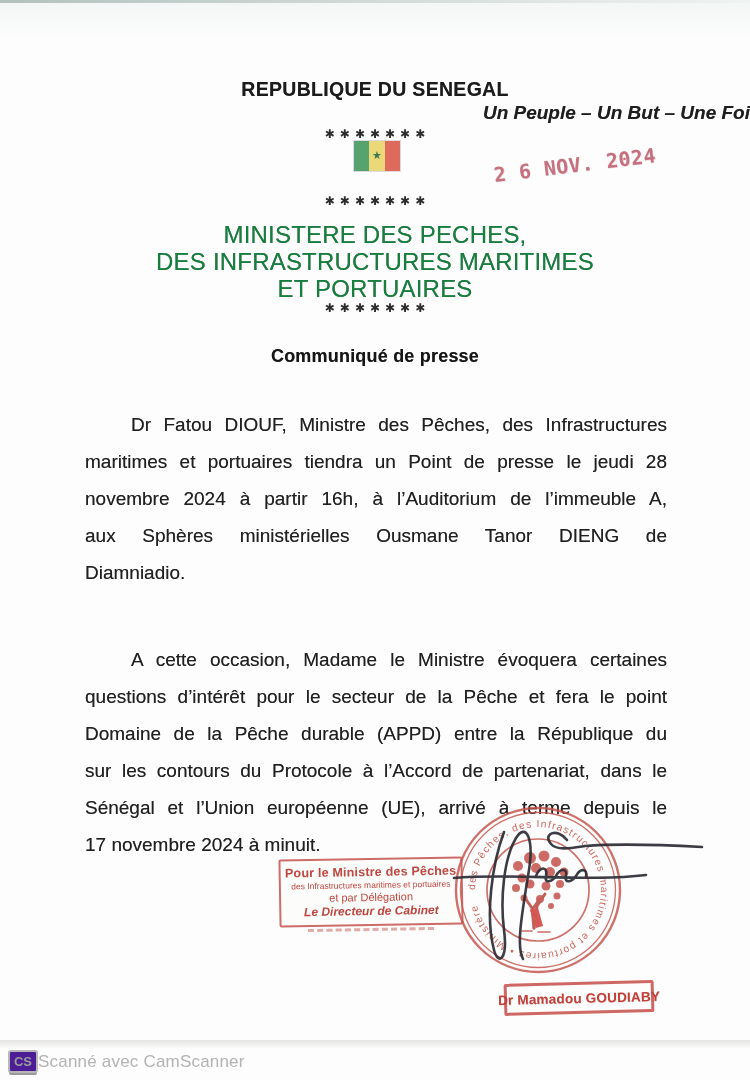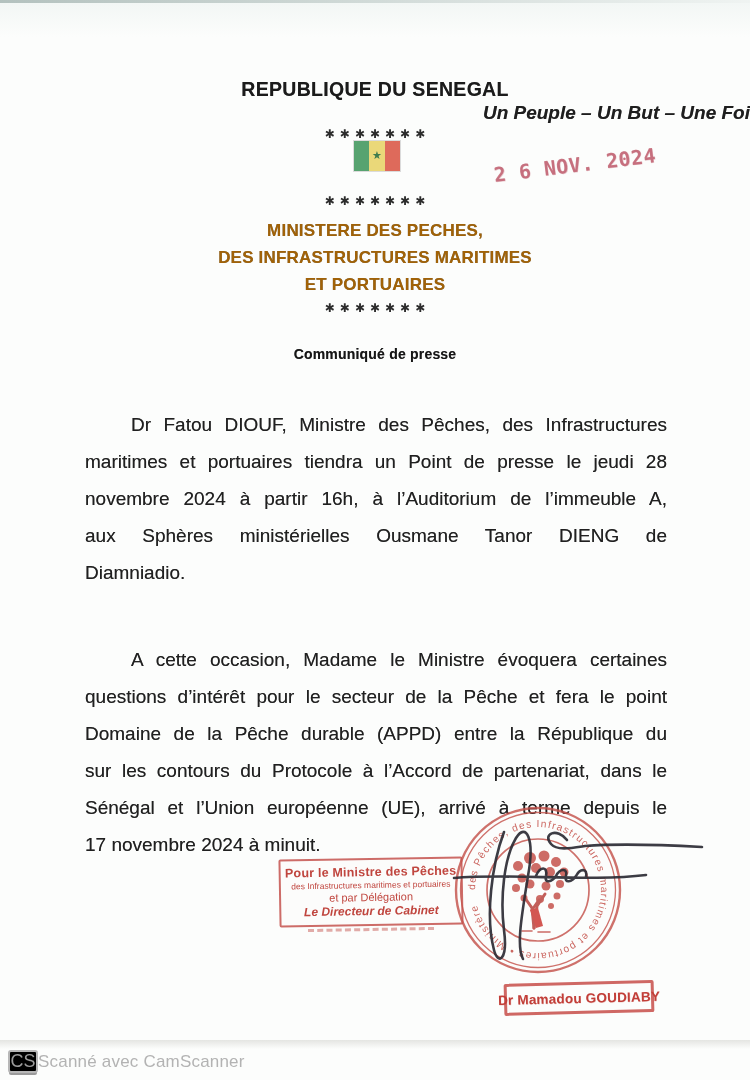--- a/index.html
+++ b/index.html
@@ -34,24 +34,24 @@
   .flag .r{flex:1;background:#de6a5b;}
   .flag .star{position:absolute;left:50%;top:50%;transform:translate(-50%,-54%);
     color:#3f7c4e;font-size:11px;font-family:"DejaVu Sans",sans-serif;}
 
   .date-stamp{position:absolute;left:494px;top:163px;width:170px;
     transform:rotate(-7deg);transform-origin:left center;
     font-family:"DejaVu Sans Mono",monospace;font-weight:bold;font-size:20px;
     letter-spacing:.5px;color:rgba(189,86,103,.78);white-space:nowrap;
     text-shadow:.5px .5px 0 rgba(189,86,103,.3);}
 
-  .ministry{font-size:17px;font-weight:bold;letter-spacing:.2px;color:#a16207;}
+  .ministry{font-size:24px;font-weight:normal;letter-spacing:.2px;color:#15803d;}
   .min1{top:221px;}.min2{top:248px;}.min3{top:275px;}
 
-  .title{top:346px;font-size:14px;font-weight:bold;letter-spacing:.2px;color:#161616;}
+  .title{top:346px;font-size:18px;font-weight:bold;letter-spacing:.2px;color:#161616;}
 
   .bodytxt{position:absolute;left:85px;width:582px;font-size:19px;line-height:37px;color:#202020;}
   .p1{top:406px;}
   .p2{top:641px;}
   .bl{text-align:justify;text-align-last:justify;white-space:normal;}
   .bl.last{text-align:right;text-align-last:left;}
   .bl.indent{text-indent:46px;}
 
   .delegation-stamp{position:absolute;left:279px;top:858px;width:176px;
     border:2px solid rgba(193,71,66,.8);border-radius:2px;
@@ -69,21 +69,21 @@
 
   .name-stamp{position:absolute;left:504px;top:982px;width:144px;height:26px;
     border:3px solid rgba(194,62,56,.78);border-radius:2px;transform:rotate(-1.5deg);
     display:flex;align-items:center;justify-content:center;
     font-size:13.5px;font-weight:bold;color:#c23e38;letter-spacing:.2px;white-space:nowrap;
     text-shadow:.4px .4px 0 rgba(194,62,56,.25);}
 
   .footer{position:absolute;left:8px;top:1050px;display:flex;align-items:center;}
   .cs-badge{width:26px;height:19px;border:2px solid #b7b7b7;border-radius:3px;
     display:flex;align-items:center;justify-content:center;
-    font-size:18px;font-weight:normal;color:#9b9b9b;background:#000000;
+    font-size:13px;font-weight:bold;color:#9b9b9b;background:#4c1d95;
     box-shadow:0 3px 0 -1px #9a9a9a;}
   .cs-label{font-size:17px;color:#b3b3b3;letter-spacing:.2px;}
 </style>
 </head>
 <body>
 
 <div class="page">
 
   <div class="scan-edge-top"></div>
   <div class="scan-tint-top"></div>

